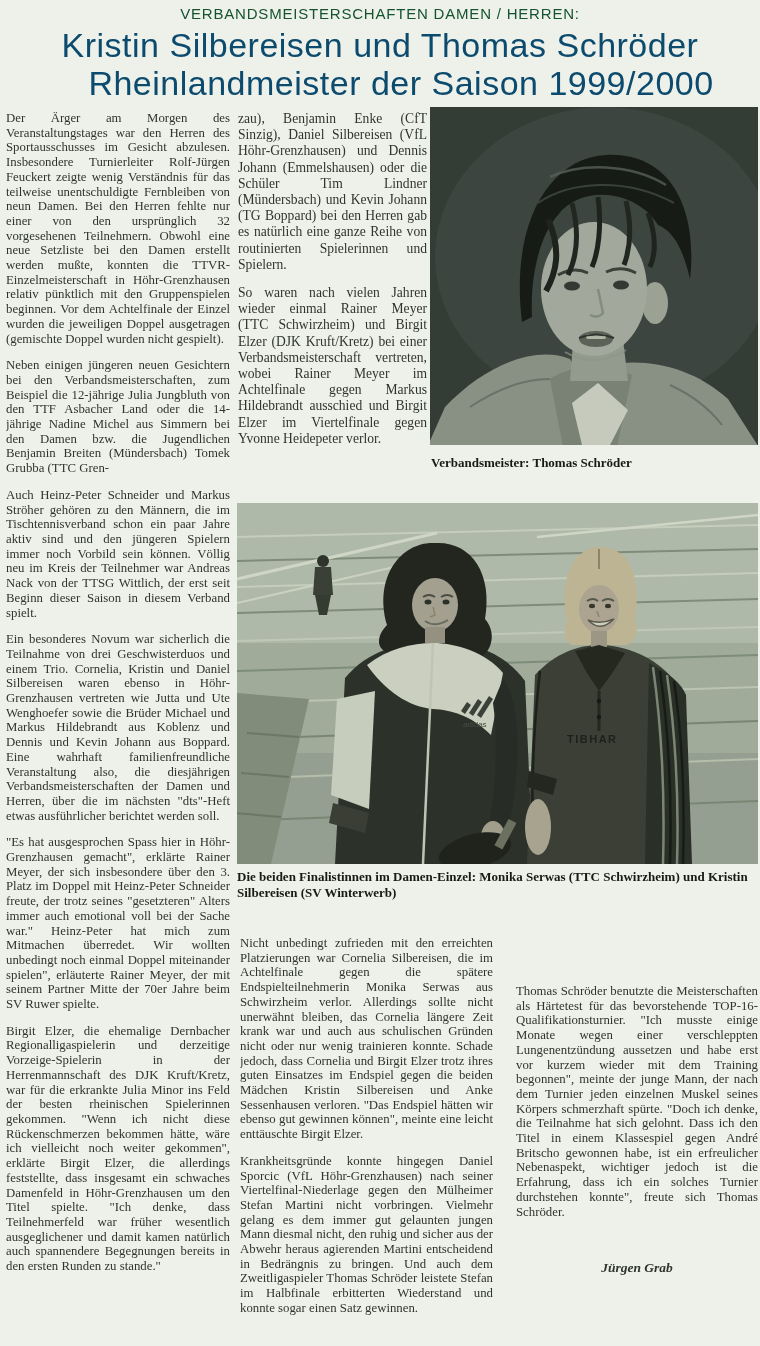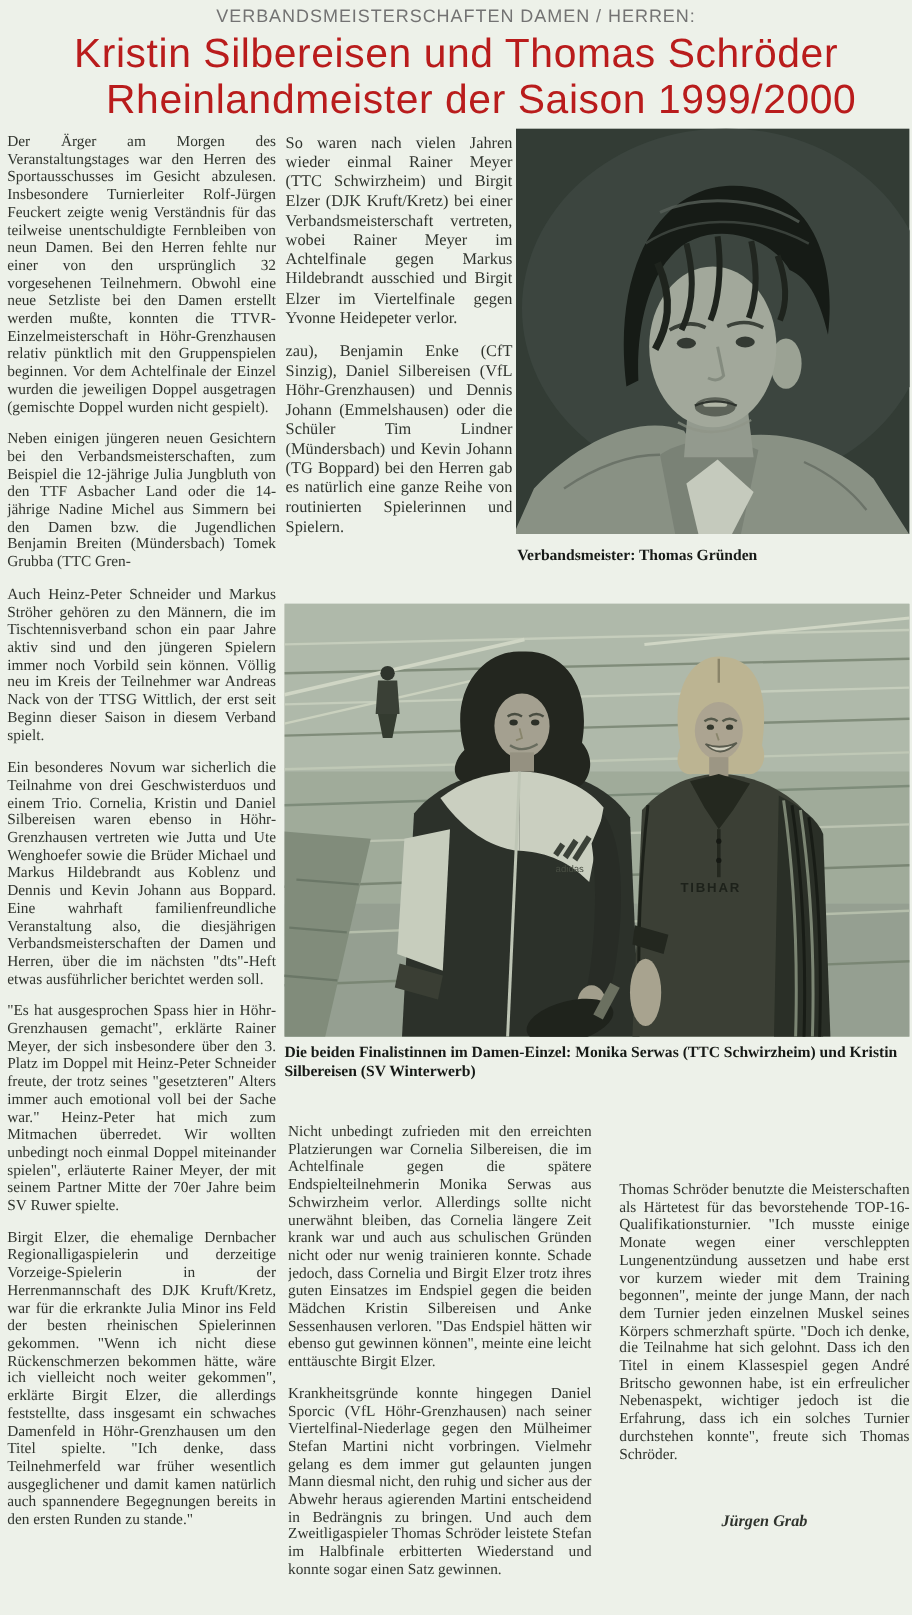--- a/index.html
+++ b/index.html
@@ -9,28 +9,28 @@
     position:relative;
     overflow:hidden;
     font-family:"Liberation Serif", serif;
     color:#30342e;
   }
   .kicker{
     position:absolute;top:5px;left:0;width:760px;
     text-align:center;
     font-family:"Liberation Sans", sans-serif;
     font-size:15px;letter-spacing:.8px;
-    color:#737373;
+    color:#14532d;
   }
   .title{
     position:absolute;left:0;width:760px;text-align:center;
     font-family:"Liberation Sans", sans-serif;
     font-weight:300;
     font-size:34px;line-height:38px;
-    color:#b91c1c;letter-spacing:.5px;
+    color:#0c4a6e;letter-spacing:.5px;
   }
   .t1{top:26px;}
   .t2{top:64px;margin-left:21px;}
   .col{
     position:absolute;
     font-size:12.8px;line-height:14.7px;
     text-align:justify;
   }
   .col p{margin:0 0 12px 0;}
   #col-left{left:6px;top:111px;width:224px;height:1232px;overflow:hidden;}
@@ -62,22 +62,22 @@
 <div id="col-left" class="col">
   <p>Der Ärger am Morgen des Veranstaltungstages war den Herren des Sportausschusses im Gesicht abzulesen. Insbesondere Turnierleiter Rolf-Jürgen Feuckert zeigte wenig Verständnis für das teilweise unentschuldigte Fernbleiben von neun Damen. Bei den Herren fehlte nur einer von den ursprünglich 32 vorgesehenen Teilnehmern. Obwohl eine neue Setzliste bei den Damen erstellt werden mußte, konnten die TTVR-Einzelmeisterschaft in Höhr-Grenzhausen relativ pünktlich mit den Gruppenspielen beginnen. Vor dem Achtelfinale der Einzel wurden die jeweiligen Doppel ausgetragen (gemischte Doppel wurden nicht gespielt).</p>
   <p>Neben einigen jüngeren neuen Gesichtern bei den Verbandsmeisterschaften, zum Beispiel die 12-jährige Julia Jungbluth von den TTF Asbacher Land oder die 14-jährige Nadine Michel aus Simmern bei den Damen bzw. die Jugendlichen Benjamin Breiten (Mündersbach) Tomek Grubba (TTC Gren-</p>
   <p>Auch Heinz-Peter Schneider und Markus Ströher gehören zu den Männern, die im Tischtennisverband schon ein paar Jahre aktiv sind und den jüngeren Spielern immer noch Vorbild sein können. Völlig neu im Kreis der Teilnehmer war Andreas Nack von der TTSG Wittlich, der erst seit Beginn dieser Saison in diesem Verband spielt.</p>
   <p>Ein besonderes Novum war sicherlich die Teilnahme von drei Geschwisterduos und einem Trio. Cornelia, Kristin und Daniel Silbereisen waren ebenso in Höhr-Grenzhausen vertreten wie Jutta und Ute Wenghoefer sowie die Brüder Michael und Markus Hildebrandt aus Koblenz und Dennis und Kevin Johann aus Boppard. Eine wahrhaft familienfreundliche Veranstaltung also, die diesjährigen Verbandsmeisterschaften der Damen und Herren, über die im nächsten "dts"-Heft etwas ausführlicher berichtet werden soll.</p>
   <p>"Es hat ausgesprochen Spass hier in Höhr-Grenzhausen gemacht", erklärte Rainer Meyer, der sich insbesondere über den 3. Platz im Doppel mit Heinz-Peter Schneider freute, der trotz seines "gesetzteren" Alters immer auch emotional voll bei der Sache war." Heinz-Peter hat mich zum Mitmachen überredet. Wir wollten unbedingt noch einmal Doppel miteinander spielen", erläuterte Rainer Meyer, der mit seinem Partner Mitte der 70er Jahre beim SV Ruwer spielte.</p>
   <p>Birgit Elzer, die ehemalige Dernbacher Regionalligaspielerin und derzeitige Vorzeige-Spielerin in der Herrenmannschaft des DJK Kruft/Kretz, war für die erkrankte Julia Minor ins Feld der besten rheinischen Spielerinnen gekommen. "Wenn ich nicht diese Rückenschmerzen bekommen hätte, wäre ich vielleicht noch weiter gekommen", erklärte Birgit Elzer, die allerdings feststellte, dass insgesamt ein schwaches Damenfeld in Höhr-Grenzhausen um den Titel spielte. "Ich denke, dass Teilnehmerfeld war früher wesentlich ausgeglichener und damit kamen natürlich auch spannendere Begegnungen bereits in den ersten Runden zu stande."</p>
 </div>
 
 <div id="col-mid-top" class="col">
+  <p>zau), Benjamin Enke (CfT Sinzig), Daniel Silbereisen (VfL Höhr-Grenzhausen) und Dennis Johann (Emmelshausen) oder die Schüler Tim Lindner (Mündersbach) und Kevin Johann (TG Boppard) bei den Herren gab es natürlich eine ganze Reihe von routinierten Spielerinnen und Spielern.</p>
   <p>So waren nach vielen Jahren wieder einmal Rainer Meyer (TTC Schwirzheim) und Birgit Elzer (DJK Kruft/Kretz) bei einer Verbandsmeisterschaft vertreten, wobei Rainer Meyer im Achtelfinale gegen Markus Hildebrandt ausschied und Birgit Elzer im Viertelfinale gegen Yvonne Heidepeter verlor.</p>
-  <p>zau), Benjamin Enke (CfT Sinzig), Daniel Silbereisen (VfL Höhr-Grenzhausen) und Dennis Johann (Emmelshausen) oder die Schüler Tim Lindner (Mündersbach) und Kevin Johann (TG Boppard) bei den Herren gab es natürlich eine ganze Reihe von routinierten Spielerinnen und Spielern.</p>
 </div>
 
 <svg id="portrait-photo" class="photo" width="328" height="338" viewBox="0 0 328 338">
   <rect width="328" height="338" fill="#333d36"></rect>
   <ellipse cx="175" cy="150" rx="170" ry="150" fill="#3d4740"></ellipse>
   <g>
     <path d="M-5,345 L15,300 C55,258 105,238 140,252 L150,268 C190,246 255,252 298,292 L332,345 Z" fill="#8f978a"></path>
     <path d="M120,272 C140,258 175,256 202,268 L186,345 L134,345 Z" fill="#7f877b"></path>
     <path d="M40,300 C70,280 95,272 120,272" stroke="#6f776c" stroke-width="2" fill="none"></path>
     <path d="M240,278 C262,288 278,300 292,318" stroke="#6f776c" stroke-width="2" fill="none"></path>
@@ -102,21 +102,21 @@
     <path d="M118,112 C132,144 126,166 116,184" stroke="#1d231c" stroke-width="6" fill="none"></path>
     <path d="M142,96 C150,128 146,152 138,168" stroke="#20261f" stroke-width="5" fill="none"></path>
     <path d="M168,90 C172,120 168,146 162,160" stroke="#1d231c" stroke-width="5" fill="none"></path>
     <path d="M196,94 C202,120 200,142 194,158" stroke="#20261f" stroke-width="5" fill="none"></path>
     <path d="M218,106 C226,128 226,146 220,160" stroke="#1d231c" stroke-width="5" fill="none"></path>
     <path d="M120,70 C150,56 200,56 236,78" stroke="#59615a" stroke-width="2.5" fill="none" opacity=".8"></path>
     <path d="M108,96 C140,74 196,70 244,96" stroke="#4a524b" stroke-width="2" fill="none" opacity=".7"></path>
   </g>
   <rect width="328" height="338" fill="#2e3a31" opacity=".06"></rect>
 </svg>
-<div id="caption-portrait" class="caption">Verbandsmeister: Thomas Gründen</div>
+<div id="caption-portrait" class="caption">Verbandsmeister: Thomas Schröder</div>
 
 <svg id="finalists-photo" class="photo" width="521" height="361" viewBox="0 0 521 361">
   <rect width="521" height="361" fill="#aeb8a9"></rect>
   <rect y="0" width="521" height="140" fill="#b6bfb0"></rect>
   <rect y="140" width="521" height="110" fill="#a6b0a0"></rect>
   <rect y="250" width="521" height="111" fill="#9aa496"></rect>
   <g stroke-width="2">
     <path d="M0,34 L521,22" stroke="#cdd4c3"></path>
     <path d="M0,58 L521,46" stroke="#84907e"></path>
     <path d="M0,84 L521,70" stroke="#cdd4c3"></path>

